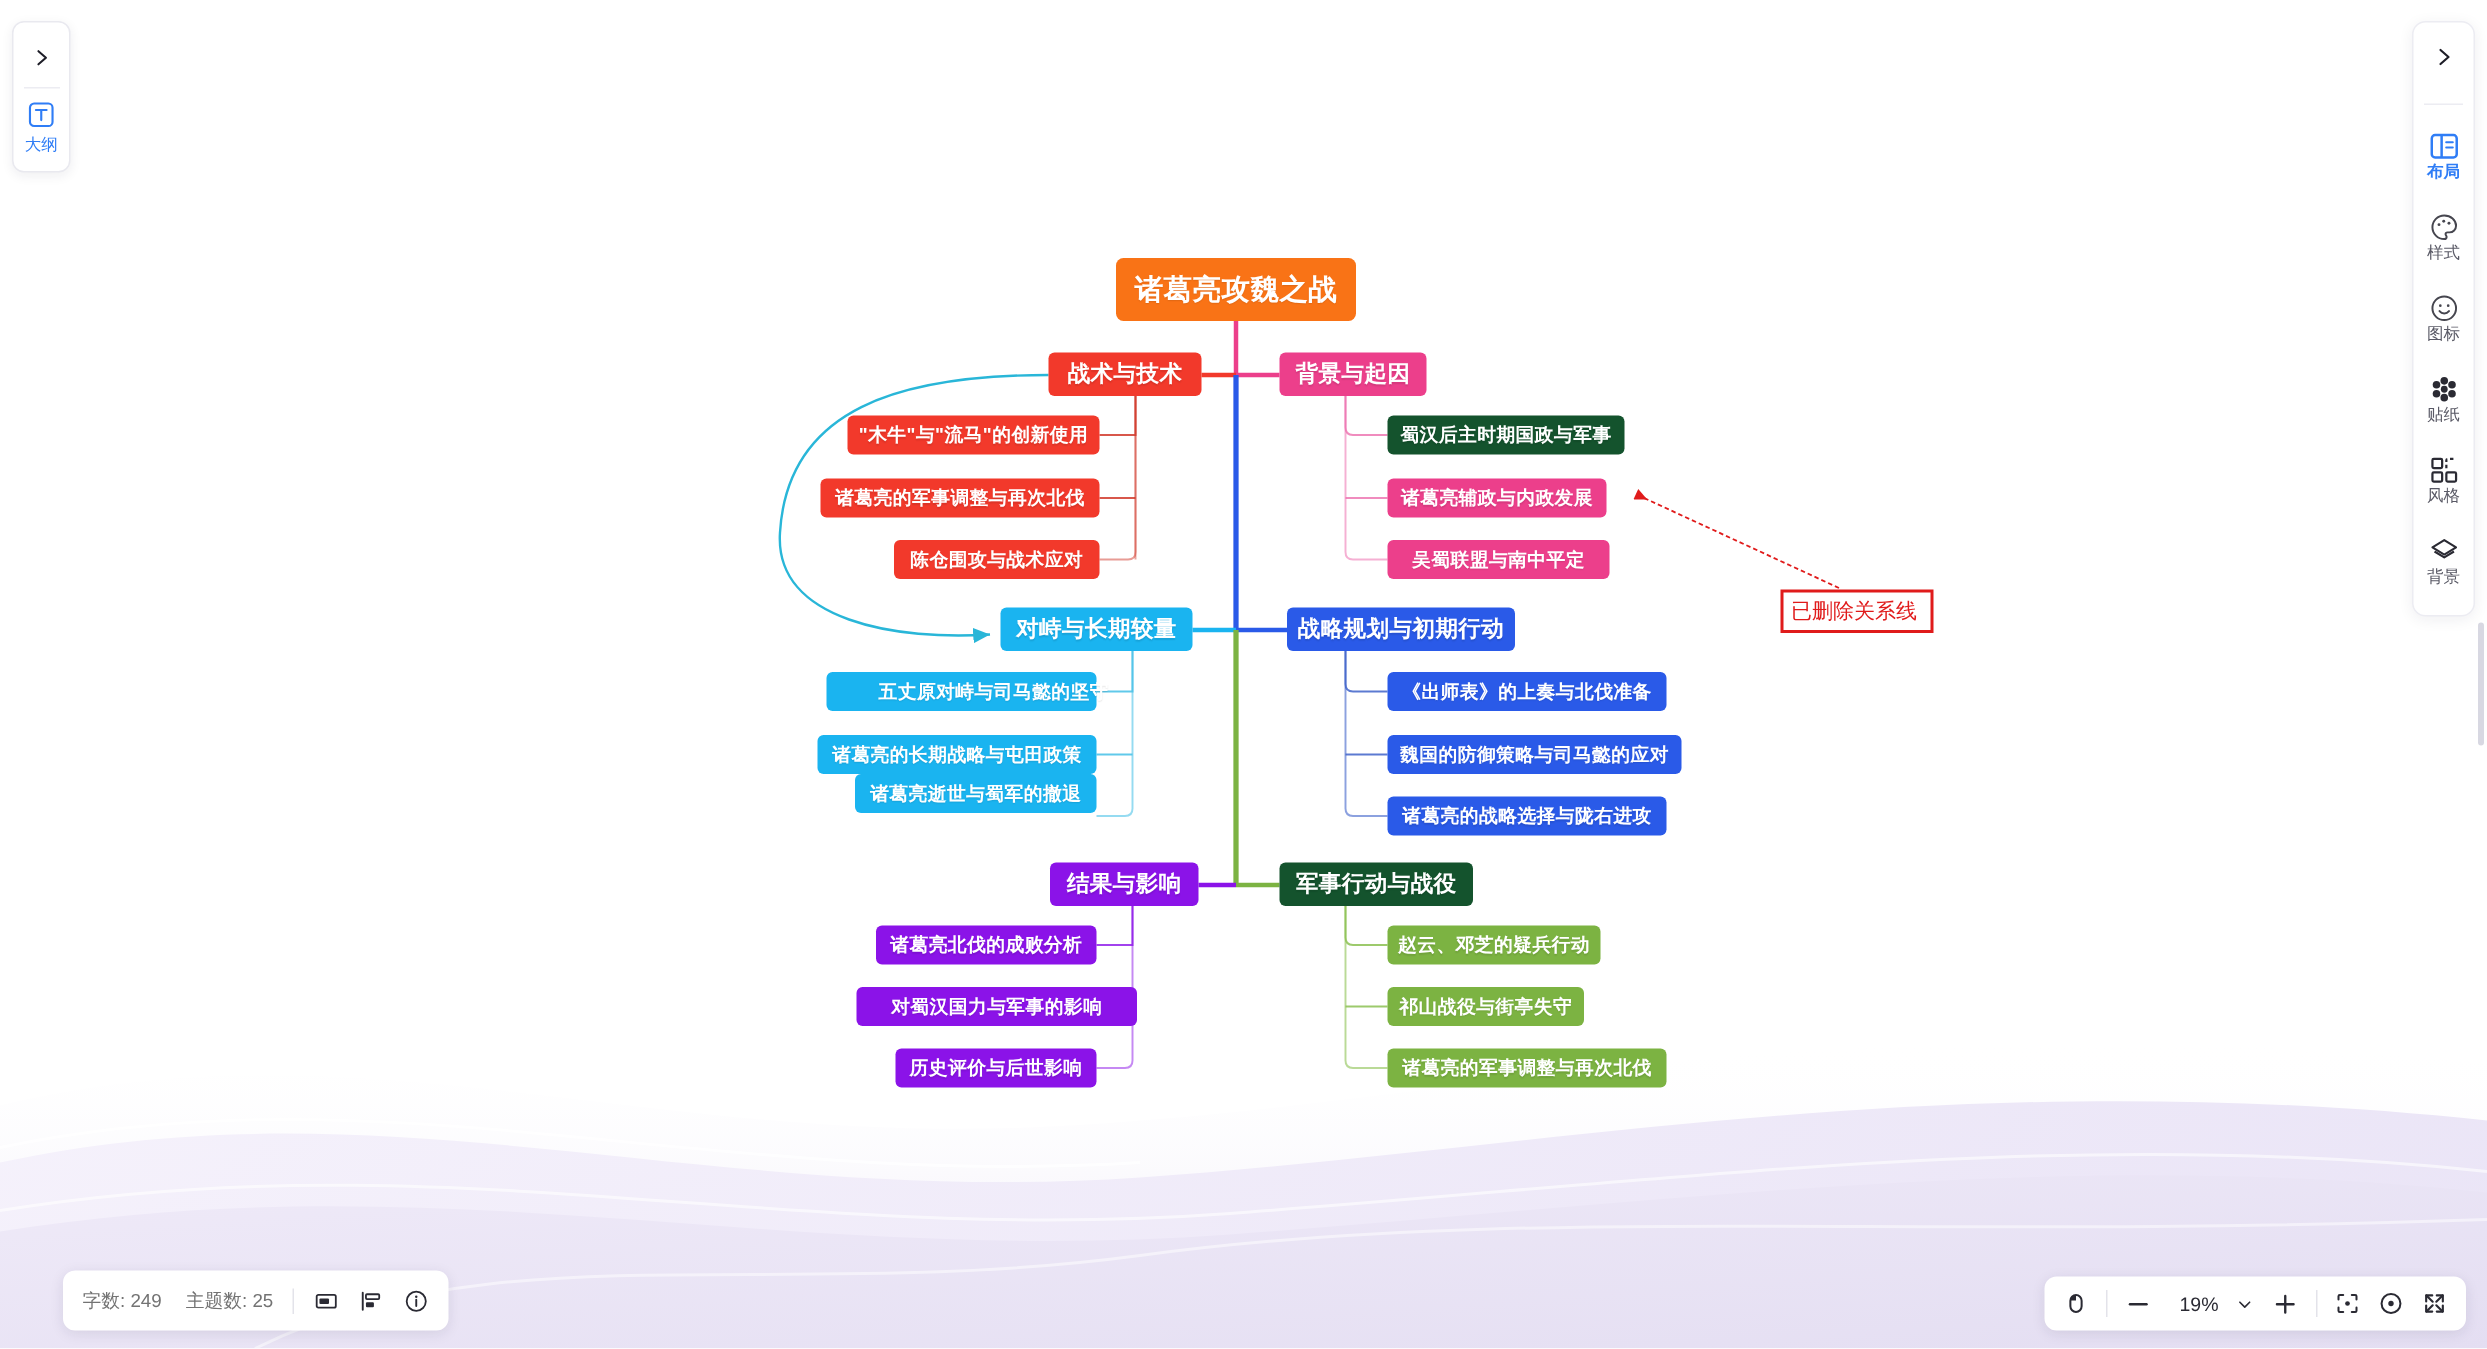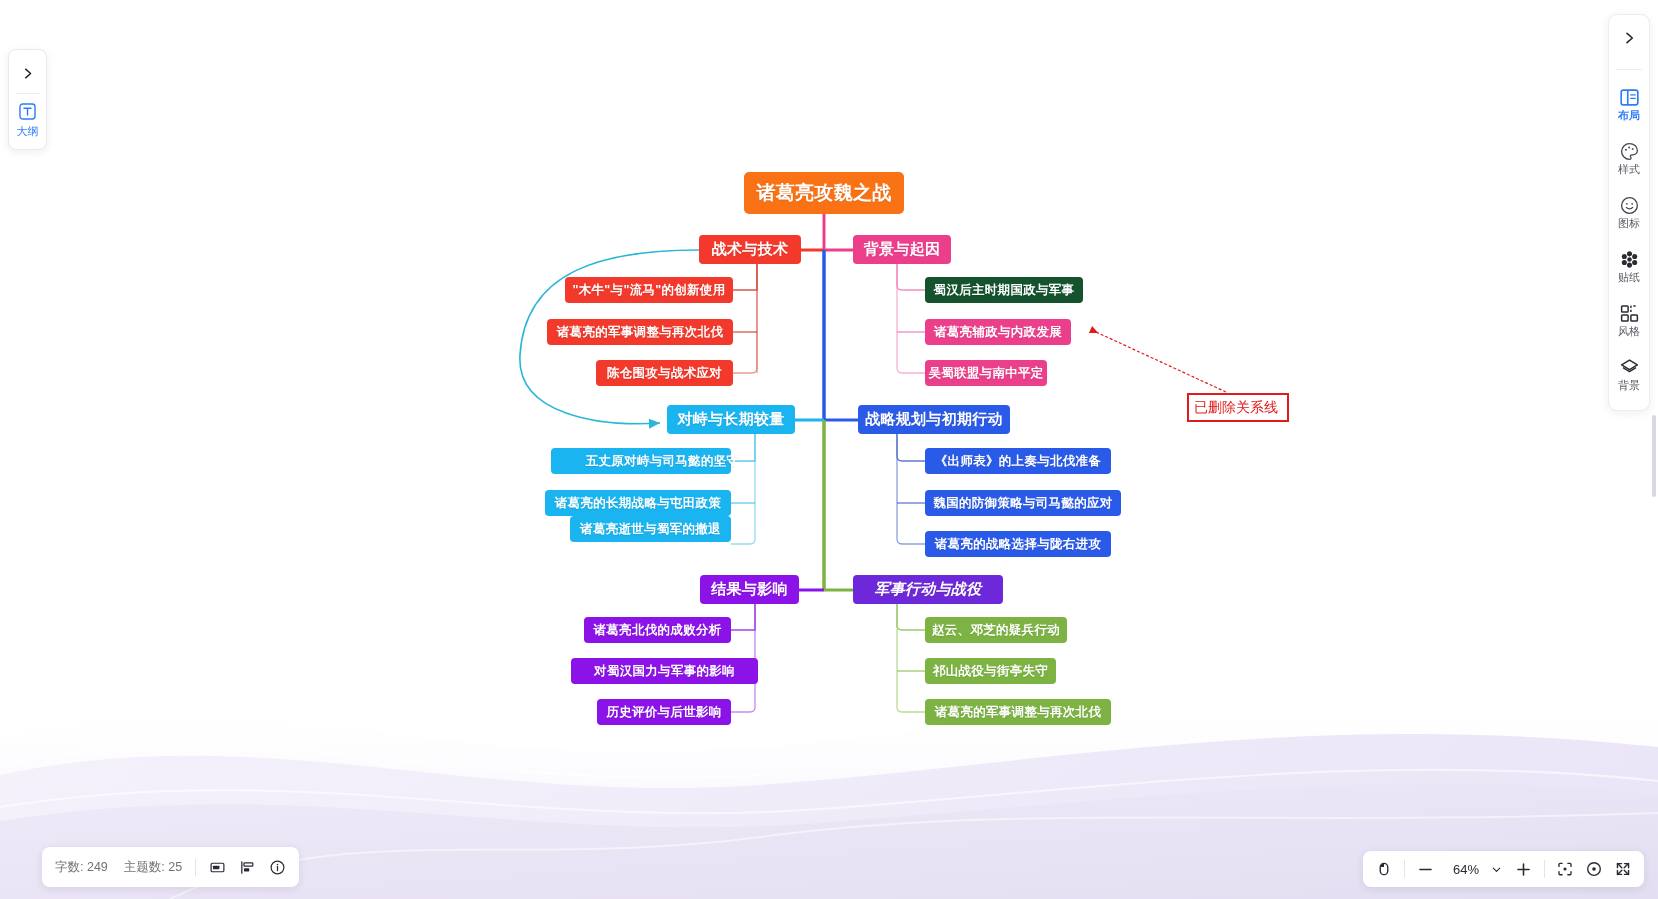--- a/index.html
+++ b/index.html
@@ -49,21 +49,20 @@
   .left-panel {
     position: absolute; left: 8px; top: 14px;
     width: 37px;
     background: #ffffff;
     border: 1px solid #e9e9ef;
     border-radius: 8px;
     box-shadow: 0 2px 8px rgba(30,30,60,.07);
     padding: 6px 0 8px 0;
     display: flex; flex-direction: column; align-items: center;
     z-index: 30;
-    margin-top: 35px;
   }
   .left-panel .chev {
     height: 34px; width: 100%;
     display: flex; align-items: center; justify-content: center;
     cursor: pointer;
   }
   .left-panel .divider {
     width: 24px; height: 1px; background: #ececf2; margin: 3px 0 7px 0;
   }
   .left-panel .tool {
@@ -239,34 +238,34 @@
 
     <div id="nodes">
         <div class="node root" style="left: 744px; top: 172px; width: 160px; height: 42px; background: rgb(249, 115, 22);">诸葛亮攻魏之战</div>
         <div class="node main" style="left: 699px; top: 235px; width: 102px; height: 29px; background: rgb(242, 57, 43);">战术与技术</div>
         <div class="node leaf" style="left: 565px; top: 277px; width: 168px; height: 26px; background: rgb(242, 57, 43);">"木牛"与"流马"的创新使用</div>
         <div class="node leaf" style="left: 547px; top: 319px; width: 186px; height: 26px; background: rgb(242, 57, 43);">诸葛亮的军事调整与再次北伐</div>
         <div class="node leaf" style="left: 596px; top: 360px; width: 137px; height: 26px; background: rgb(242, 57, 43);">陈仓围攻与战术应对</div>
         <div class="node main" style="left: 853px; top: 235px; width: 98px; height: 29px; background: rgb(236, 63, 139);">背景与起因</div>
         <div class="node leaf" style="left: 925px; top: 277px; width: 158px; height: 26px; background: #14532d;">蜀汉后主时期国政与军事</div>
         <div class="node leaf" style="left: 925px; top: 319px; width: 146px; height: 26px; background: rgb(236, 63, 139);">诸葛亮辅政与内政发展</div>
-        <div class="node leaf" style="left: 925px; top: 360px; width: 122px; height: 26px; background: rgb(236, 63, 139);">吴蜀联盟与南中平定</div>
+        <div class="node leaf" style="left: 925px; top: 360px; width: 148px; height: 26px; background: rgb(236, 63, 139);">吴蜀联盟与南中平定</div>
         <div class="node main" style="left: 667px; top: 405px; width: 128px; height: 29px; background: rgb(26, 180, 240);">对峙与长期较量</div>
         <div class="node leaf" style="left: 551px; top: 448px; width: 180px; height: 26px; background: rgb(26, 180, 240); padding-left: 43px;">五丈原对峙与司马懿的坚守</div>
         <div class="node leaf" style="left: 545px; top: 490px; width: 186px; height: 26px; background: rgb(26, 180, 240);">诸葛亮的长期战略与屯田政策</div>
         <div class="node leaf" style="left: 570px; top: 516px; width: 161px; height: 26px; background: rgb(26, 180, 240);">诸葛亮逝世与蜀军的撤退</div>
         <div class="node main" style="left: 858px; top: 405px; width: 152px; height: 29px; background: rgb(42, 90, 232);">战略规划与初期行动</div>
         <div class="node leaf" style="left: 925px; top: 448px; width: 186px; height: 26px; background: rgb(42, 90, 232);">《出师表》的上奏与北伐准备</div>
         <div class="node leaf" style="left: 925px; top: 490px; width: 196px; height: 26px; background: rgb(42, 90, 232);">魏国的防御策略与司马懿的应对</div>
         <div class="node leaf" style="left: 925px; top: 531px; width: 186px; height: 26px; background: rgb(42, 90, 232);">诸葛亮的战略选择与陇右进攻</div>
         <div class="node main" style="left: 700px; top: 575px; width: 99px; height: 29px; background: rgb(139, 19, 232);">结果与影响</div>
         <div class="node leaf" style="left: 584px; top: 617px; width: 147px; height: 26px; background: rgb(139, 19, 232);">诸葛亮北伐的成败分析</div>
         <div class="node leaf" style="left: 571px; top: 658px; width: 187px; height: 26px; background: rgb(139, 19, 232);">对蜀汉国力与军事的影响</div>
         <div class="node leaf" style="left: 597px; top: 699px; width: 134px; height: 26px; background: rgb(139, 19, 232);">历史评价与后世影响</div>
-        <div class="node main" style="left: 853px; top: 575px; width: 150px; height: 29px; background: #6d28d9; font-style: italic;">军事行动与战役</div>
+        <div class="node main" style="left: 853px; top: 575px; width: 129px; height: 29px; background: #14532d;">军事行动与战役</div>
         <div class="node leaf" style="left: 925px; top: 617px; width: 142px; height: 26px; background: rgb(124, 179, 66);">赵云、邓芝的疑兵行动</div>
         <div class="node leaf" style="left: 925px; top: 658px; width: 131px; height: 26px; background: rgb(124, 179, 66);">祁山战役与街亭失守</div>
         <div class="node leaf" style="left: 925px; top: 699px; width: 186px; height: 26px; background: rgb(124, 179, 66);">诸葛亮的军事调整与再次北伐</div>
       </div>
   </div>
 
   <div class="annot-box">已删除关系线</div>
 
   <div class="scroll-hint"></div>
 
@@ -392,21 +391,21 @@
         <path d="M12 4.6 V9.4 H7.2 A5 5 0 0 1 12 4.6 Z" fill="#2a2a33"></path>
       </svg>
     </span>
     <span class="sep"></span>
     <span class="zb">
       <svg width="19" height="19" viewBox="0 0 24 24">
         <path d="M5 12 H19" stroke="#2a2a33" stroke-width="2" stroke-linecap="round"></path>
       </svg>
     </span>
     <span class="pct-wrap">
-      <span class="zoomval">64%</span>
+      <span class="zoomval">19%</span>
       <svg width="13" height="13" viewBox="0 0 24 24">
         <path d="M6 9.5 L12 15.5 L18 9.5" fill="none" stroke="#2a2a33" stroke-width="2" stroke-linecap="round" stroke-linejoin="round"></path>
       </svg>
     </span>
     <span class="zb">
       <svg width="19" height="19" viewBox="0 0 24 24">
         <path d="M12 5 V19 M5 12 H19" stroke="#2a2a33" stroke-width="2" stroke-linecap="round"></path>
       </svg>
     </span>
     <span class="sep"></span>

